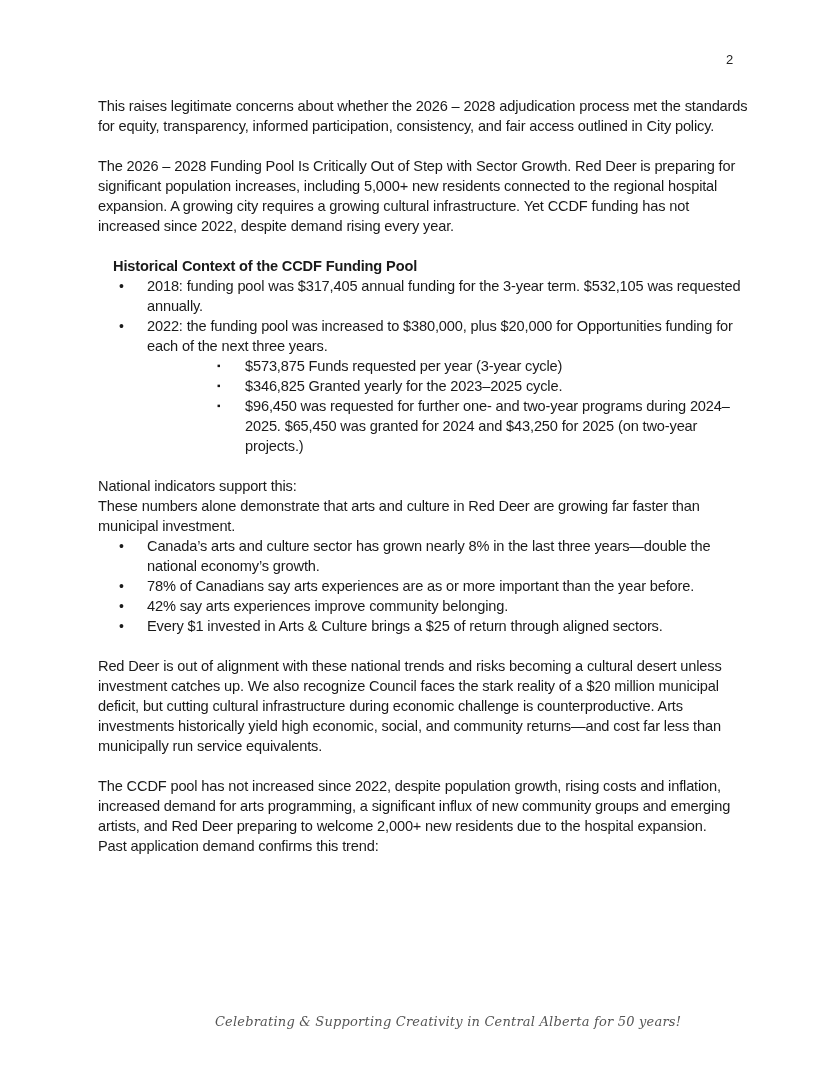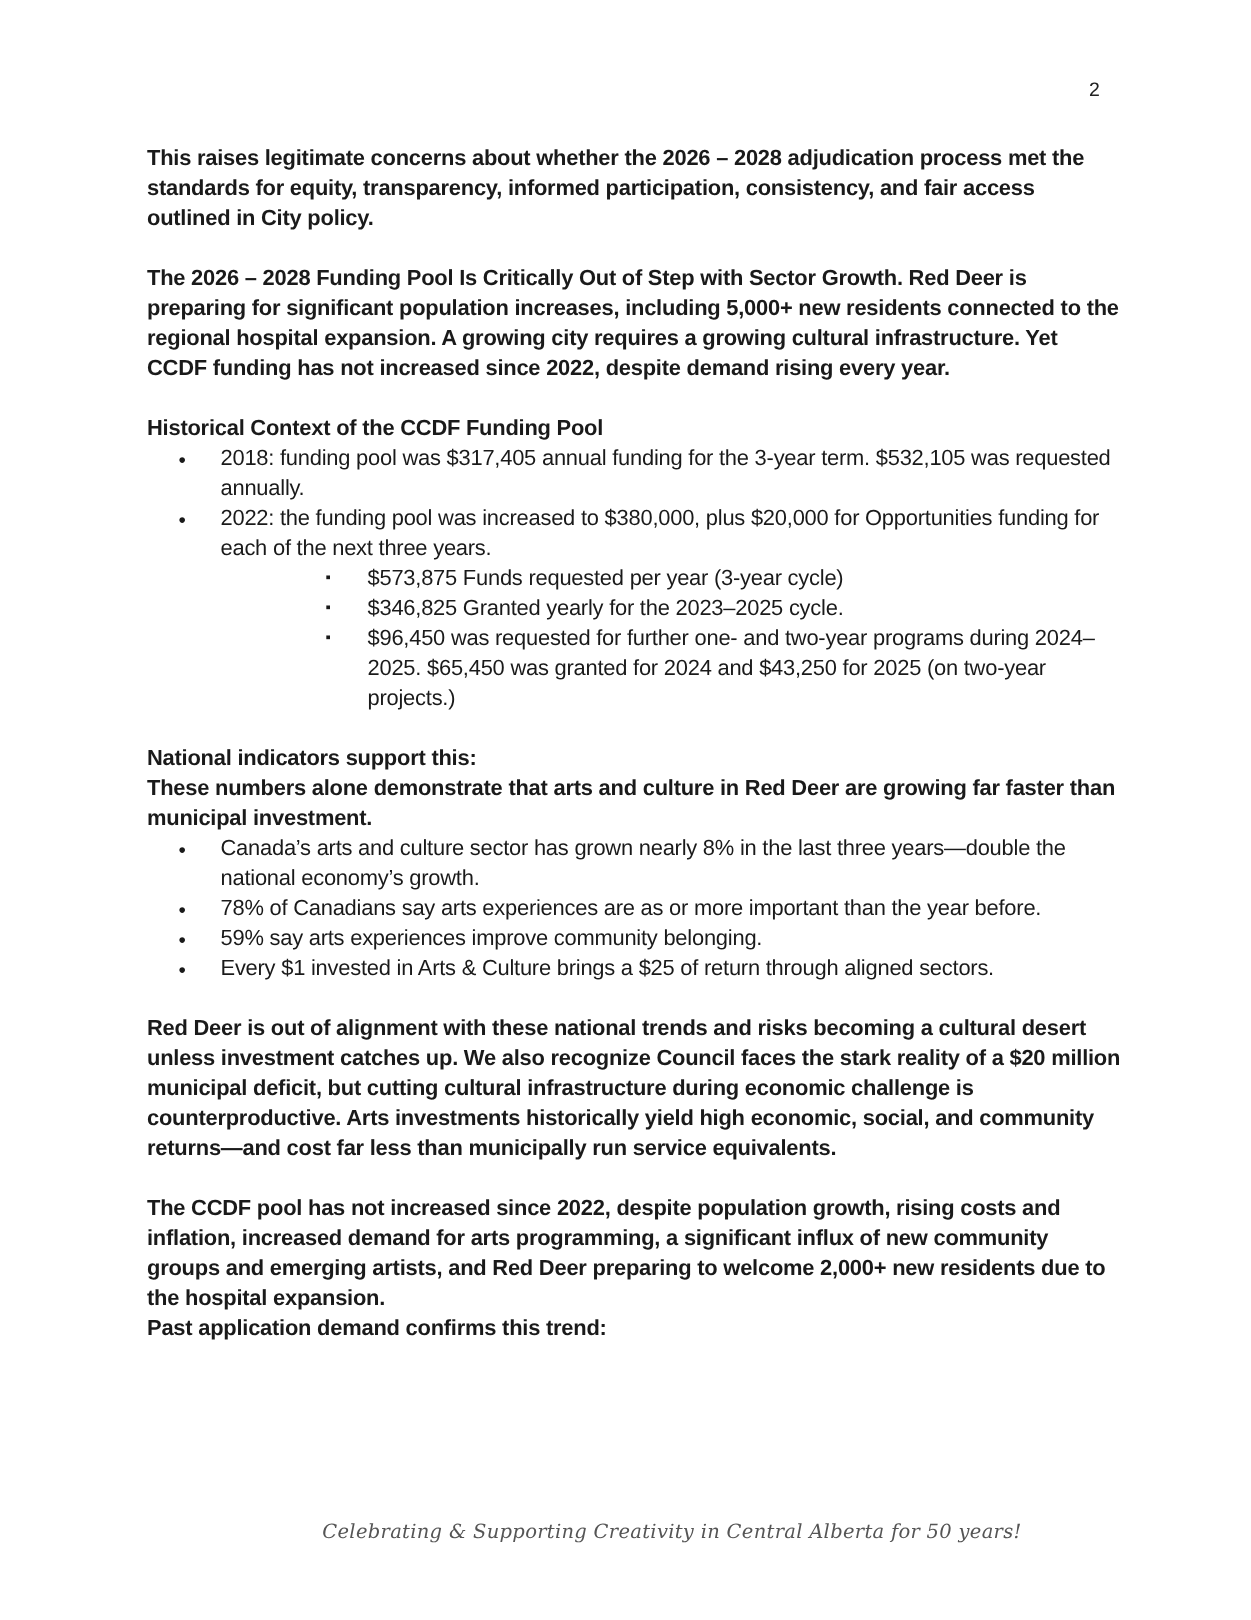--- a/index.html
+++ b/index.html
@@ -9,23 +9,23 @@
     color: #1a1a1a;
   }
   .page-number {
     position: absolute; top: 52px; left: 726px;
     font-size: 13px; color: #222;
   }
   .content {
     position: absolute; top: 96px; left: 98px; width: 650px;
     font-size: 14.6px; line-height: 20px; letter-spacing: -0.15px;
   }
-  p { margin: 0; font-weight: bold; }
+  p { margin: 0; }
   .gap { height: 20px; }
-  .heading { font-weight: bold; }
+  .heading { font-weight: bold; margin-left: 15px; }
   ul { margin: 0; padding: 0; list-style: none; }
   ul.l1 > li { position: relative; padding-left: 49px; }
   ul.l1 > li::before {
     content: "•"; position: absolute; left: 21px; top: 0; font-size: 14px;
   }
   ul.l2 > li { position: relative; padding-left: 147px; margin-left: -49px; }
   ul.l2 > li::before {
     content: "▪"; position: absolute; left: 119px; top: 0; font-size: 10px;
   }
   .footer {
@@ -55,21 +55,21 @@
         <li>$96,450 was requested for further one- and two-year programs during 2024–2025. $65,450 was granted for 2024 and $43,250 for 2025 (on two-year projects.)</li>
       </ul>
     </li>
   </ul>
   <div class="gap"></div>
   <p>National indicators support this:</p>
   <p>These numbers alone demonstrate that arts and culture in Red Deer are growing far faster than municipal investment.</p>
   <ul class="l1">
     <li>Canada’s arts and culture sector has grown nearly 8% in the last three years—double the national economy’s growth.</li>
     <li>78% of Canadians say arts experiences are as or more important than the year before.</li>
-    <li>59% say arts experiences improve community belonging.</li>
+    <li>42% say arts experiences improve community belonging.</li>
     <li>Every $1 invested in Arts &amp; Culture brings a $25 of return through aligned sectors.</li>
   </ul>
   <div class="gap"></div>
   <p>Red Deer is out of alignment with these national trends and risks becoming a cultural desert unless investment catches up. We also recognize Council faces the stark reality of a $20 million municipal deficit, but cutting cultural infrastructure during economic challenge is counterproductive. Arts investments historically yield high economic, social, and community returns—and cost far less than municipally run service equivalents.</p>
   <div class="gap"></div>
   <p>The CCDF pool has not increased since 2022, despite population growth, rising costs and inflation, increased demand for arts programming, a significant influx of new community groups and emerging artists, and Red Deer preparing to welcome 2,000+ new residents due to the hospital expansion.</p>
   <p>Past application demand confirms this trend:</p>
 </div>
 
 <div class="footer">Celebrating &amp; Supporting Creativity in Central Alberta for 50 years!</div>

